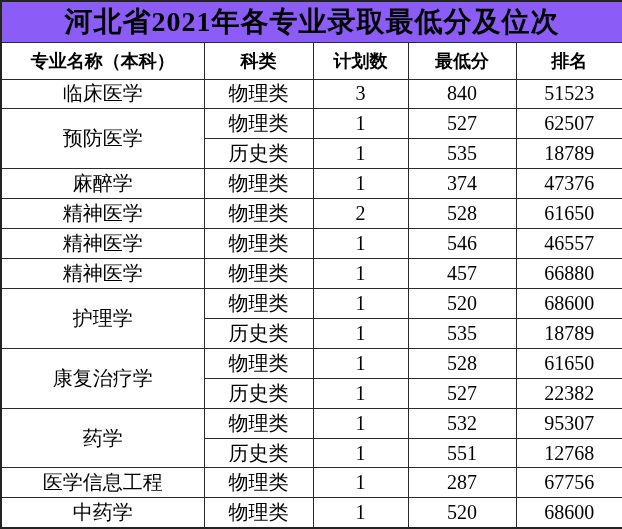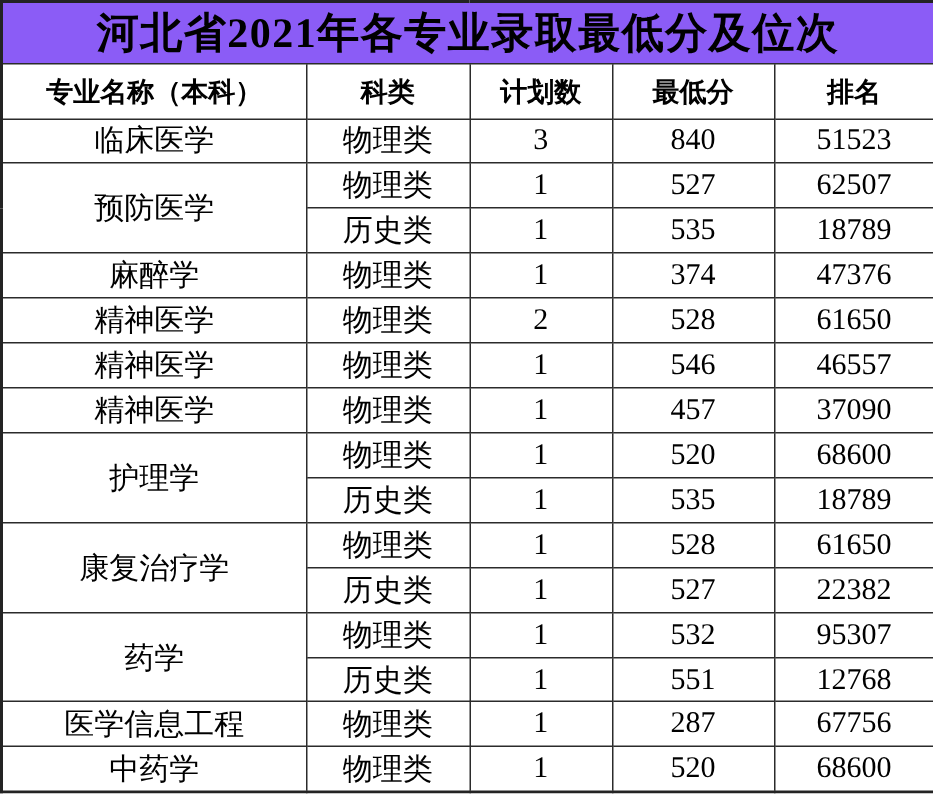--- a/index.html
+++ b/index.html
@@ -100,21 +100,21 @@
       <td>物理类</td>
       <td>1</td>
       <td>546</td>
       <td>46557</td>
     </tr>
     <tr class="data-row">
       <td>精神医学</td>
       <td>物理类</td>
       <td>1</td>
       <td>457</td>
-      <td>37090</td>
+      <td>66880</td>
     </tr>
     <tr class="data-row">
       <td rowspan="2">护理学</td>
       <td>物理类</td>
       <td>1</td>
       <td>520</td>
       <td>68600</td>
     </tr>
     <tr class="data-row">
       <td>历史类</td>

